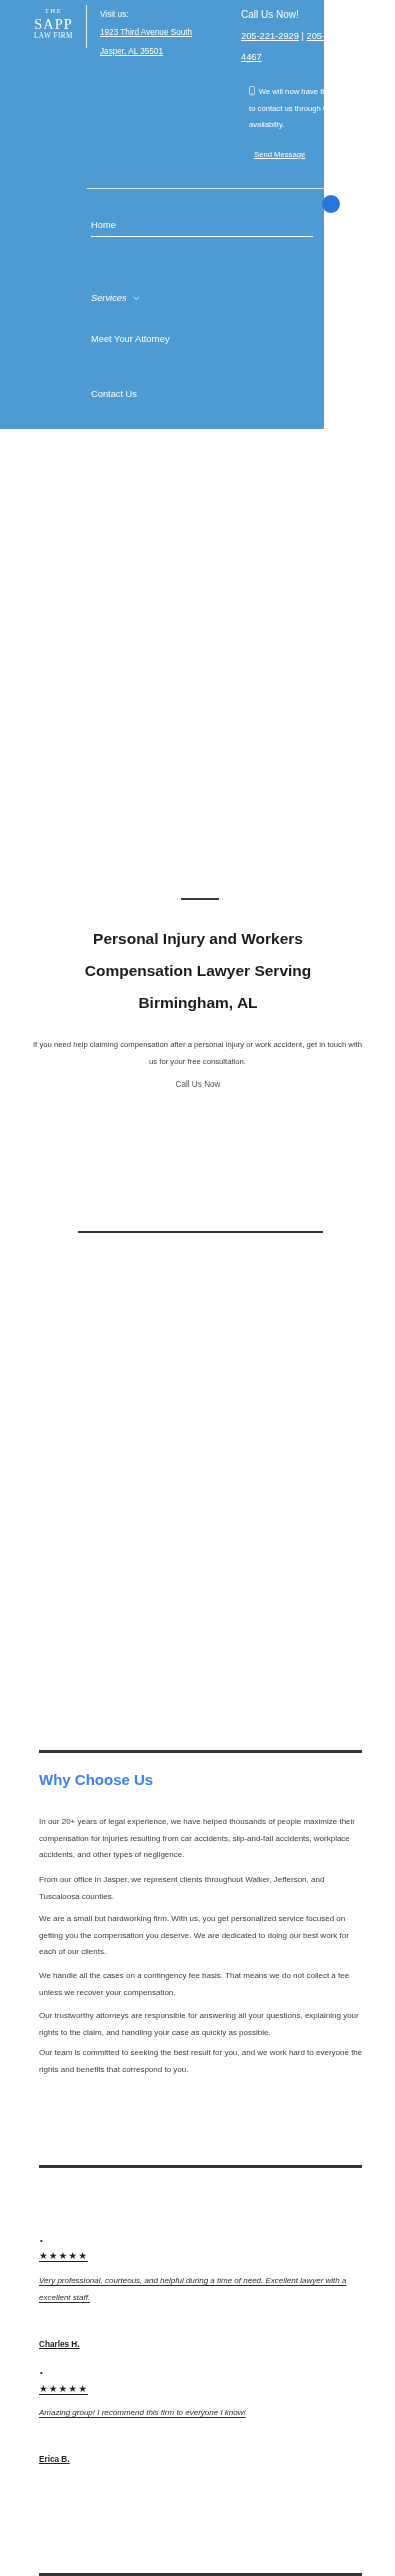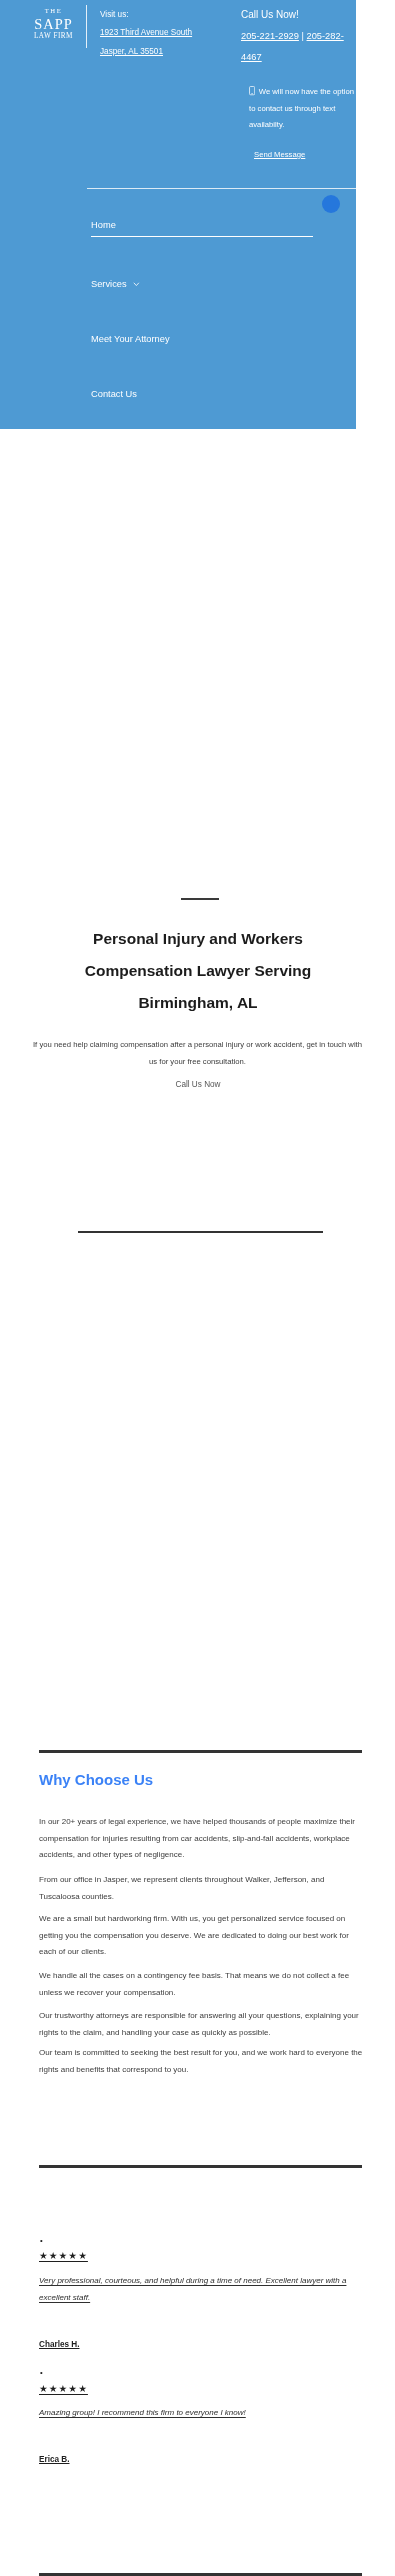--- a/index.html
+++ b/index.html
@@ -1,21 +1,21 @@
 <!DOCTYPE html>
 <html style="font-size:8.2px"><head>
 <meta charset="utf-8">
 <style>
   * { margin:0; padding:0; box-sizing:border-box; }
   body { font-family:"Liberation Sans", sans-serif; background:#ffffff; }
   .page { position:relative; width:396px; height:3553px; background:#ffffff; overflow:hidden; margin:0 auto; }
   .abs { position:absolute; }
 
   
-  .header { position:absolute; top:0; left:0; width:356px; height:429px; background:#4e9ad3; color:#fff; }
+  .header { position:absolute; top:0; left:0; width:324px; height:429px; background:#4e9ad3; color:#fff; }
   .logo { position:absolute; left:29px; top:8.2px; width:49px; text-align:center; font-family:"Liberation Serif", serif; color:#fff; line-height:1; }
   .logo-the { font-size:6.7px; letter-spacing:1.5px; margin-bottom:2.1px; }
   .logo-sapp { font-size:14.4px; letter-spacing:1px; margin-bottom:2.1px; }
   .logo-firm { font-size:7.2px; letter-spacing:0.5px; }
   .vdiv { position:absolute; left:86px; top:5.2px; width:0.5px; height:43px; background:rgba(255,255,255,.85); }
   .hdr-label { font-size:8.2px; color:#fff; }
   .hdr-link { color:#fff; text-decoration:underline; }
   .phones { position:absolute; left:241px; top:26px; width:109px; font-size:9.3px; line-height:21px; }
   .note { position:absolute; left:249px; top:84px; width:108px; font-size:7.7px; line-height:16.5px; color:#fff; }
   .phone-icon-svg { vertical-align:-1.5px; margin-right:3.6px; }
@@ -85,21 +85,21 @@
         </svg><span>We will now have the option to contact us through text availabilty.</span></div>
 
     <a class="send-msg" href="#">Send Message</a>
 
     <div class="nav-divider"></div>
 
     <div class="chat-bubble chat-top"></div>
 
     <a class="nav-item" style="top:220px;" href="#">Home</a>
     <div class="nav-underline"></div>
-    <a class="nav-item" style="top:279px;" href="#"><span>Services</span><svg class="chev" width="6.7" height="4.6" viewBox="0 0 13 9">
+    <a class="nav-item" style="top:293px;font-style:italic;" href="#"><span>Services</span><svg class="chev" width="6.7" height="4.6" viewBox="0 0 13 9">
           <polyline points="1.5,1.5 6.5,7 11.5,1.5" fill="none" stroke="#ffffff" stroke-width="1.6"></polyline>
         </svg></a>
     <a class="nav-item" style="top:334px;" href="#">Meet Your Attorney</a>
     <a class="nav-item" style="top:389px;" href="#">Contact Us</a>
   </div>
 
 
   <div class="divider" style="left:181px; top:898px; width:38px; height:2.1px; background:#3a3a3a;"></div>
   <h1 class="intro-heading">Personal Injury and Workers
 Compensation Lawyer Serving

